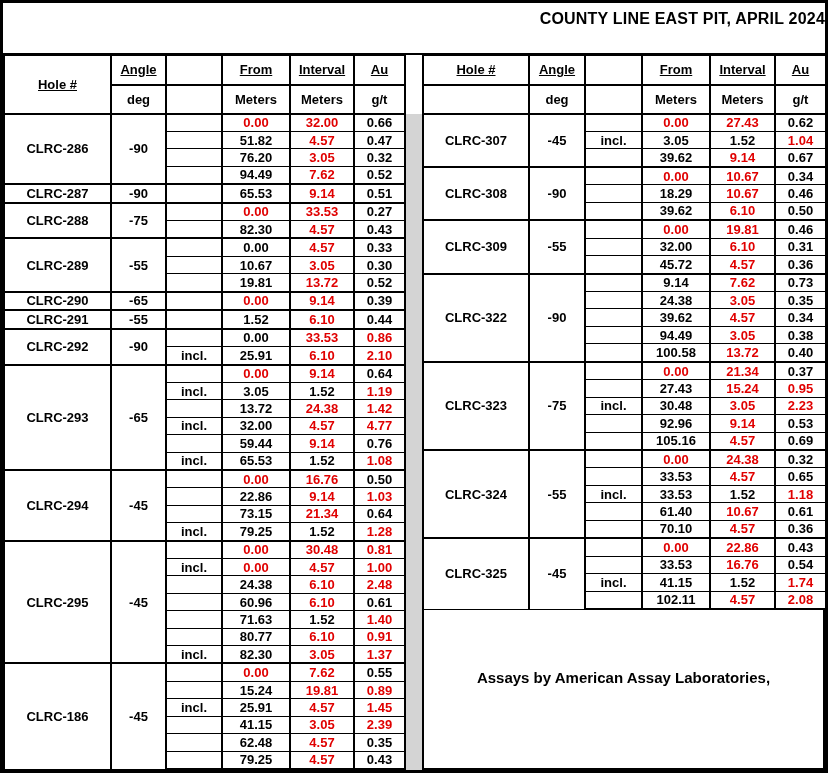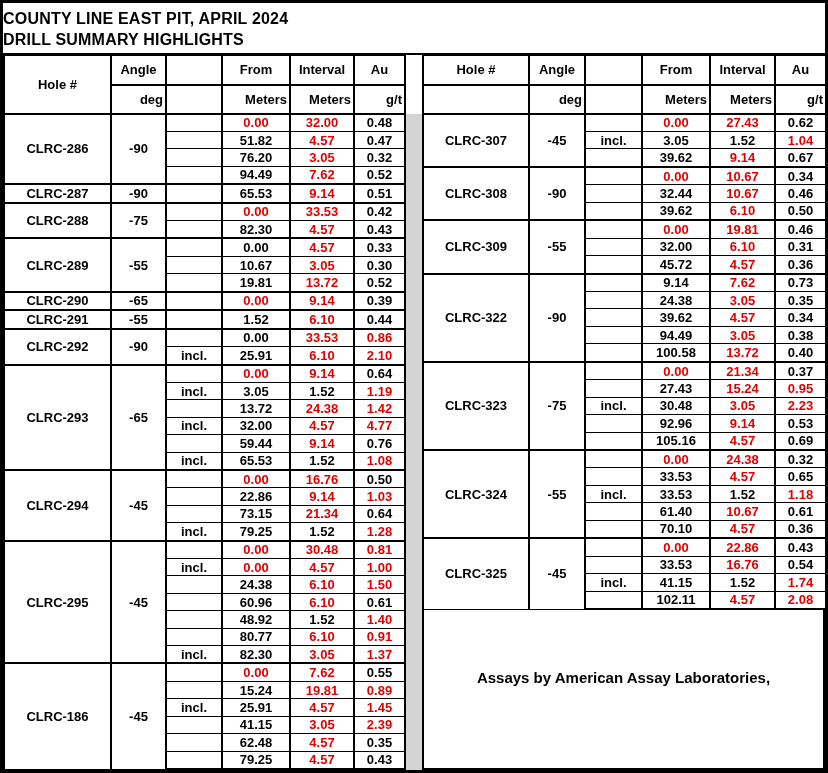--- a/index.html
+++ b/index.html
@@ -12,21 +12,21 @@
   }
   .page {
     width: 828px; height: 773px;
     border: 3px solid #000;
     background: #fff;
     display: flex; flex-direction: column;
   }
   .title-box {
     height: 52px;
     border-bottom: 2px solid #000;
-    text-align: left;
+    text-align: right;
     padding-top: 5px;
     font-size: 16px;
     line-height: 21px;
     letter-spacing: 0.2px;
   }
   .content {
     flex: 1; min-height: 0;
     display: flex; flex-direction: row;
   }
   table.drill-table {
@@ -40,22 +40,22 @@
   .drill-table th, .drill-table td {
     border-top: 1px solid #000;
     border-bottom: 1px solid #000;
     border-left: 2px solid #000;
     border-right: 2px solid #000;
     overflow: hidden;
     white-space: nowrap;
     padding: 0 2px;
   }
   .drill-table thead tr { height: 29px; }
-  .drill-table thead tr:first-child th { border-bottom: 2px solid #000; }
-  .drill-table thead tr:last-child th  { border-bottom: 2px solid #000; text-align: right; }
+  .drill-table thead tr:first-child th { border-bottom: 2px solid #000; text-decoration: underline; }
+  .drill-table thead tr:last-child th  { border-bottom: 2px solid #000; }
   .drill-table tbody.group tr:first-child td { border-top: 2px solid #000; }
   .drill-table tbody.group tr:last-child td  { border-bottom: 2px solid #000; }
   td.num.red { color: #e00000; }
   td.hole, td.angle { font-size: 13px; }
   td.incl { font-size: 13px; }
   .strip {
     width: 18px;
     display: flex; flex-direction: column;
   }
   .strip .strip-top  { height: 59px; background: #fff; }
@@ -76,21 +76,20 @@
     padding-bottom: 22px;
   }
 </style>
 </head>
 <body>
 
 <div class="page">
 
   <div class="title-box">
     <div>COUNTY LINE EAST PIT, APRIL 2024</div>
-    <div>DRILL SUMMARY HIGHLIGHTS</div>
   </div>
 
   <div class="content">
 
     <table class="drill-table left" id="left-table">
       <colgroup>
         <col style="width:107px">
           <col style="width:55px">
           <col style="width:56px">
         <col style="width:68px">
@@ -114,21 +113,21 @@
           <th>g/t</th>
         </tr>
       </thead>
     <tbody class="group">
           <tr>
             <td class="hole" rowspan="4">CLRC-286</td>
             <td class="angle" rowspan="4">-90</td>
             <td class="incl"></td>
             <td class="num red">0.00</td>
             <td class="num red">32.00</td>
-            <td class="num">0.48</td>
+            <td class="num">0.66</td>
           </tr>
           <tr>
             <td class="incl"></td>
             <td class="num">51.82</td>
             <td class="num red">4.57</td>
             <td class="num">0.47</td>
           </tr>
           <tr>
             <td class="incl"></td>
             <td class="num">76.20</td>
@@ -152,21 +151,21 @@
             <td class="num">0.51</td>
           </tr>
         </tbody>
         <tbody class="group">
           <tr>
             <td class="hole" rowspan="2">CLRC-288</td>
             <td class="angle" rowspan="2">-75</td>
             <td class="incl"></td>
             <td class="num red">0.00</td>
             <td class="num red">33.53</td>
-            <td class="num">0.42</td>
+            <td class="num">0.27</td>
           </tr>
           <tr>
             <td class="incl"></td>
             <td class="num">82.30</td>
             <td class="num red">4.57</td>
             <td class="num">0.43</td>
           </tr>
         </tbody>
         <tbody class="group">
           <tr>
@@ -306,31 +305,31 @@
           <tr>
             <td class="incl">incl.</td>
             <td class="num red">0.00</td>
             <td class="num red">4.57</td>
             <td class="num red">1.00</td>
           </tr>
           <tr>
             <td class="incl"></td>
             <td class="num">24.38</td>
             <td class="num red">6.10</td>
-            <td class="num red">1.50</td>
+            <td class="num red">2.48</td>
           </tr>
           <tr>
             <td class="incl"></td>
             <td class="num">60.96</td>
             <td class="num red">6.10</td>
             <td class="num">0.61</td>
           </tr>
           <tr>
             <td class="incl"></td>
-            <td class="num">48.92</td>
+            <td class="num">71.63</td>
             <td class="num">1.52</td>
             <td class="num red">1.40</td>
           </tr>
           <tr>
             <td class="incl"></td>
             <td class="num">80.77</td>
             <td class="num red">6.10</td>
             <td class="num red">0.91</td>
           </tr>
           <tr>
@@ -441,21 +440,21 @@
             <tr>
               <td class="hole" rowspan="3">CLRC-308</td>
               <td class="angle" rowspan="3">-90</td>
               <td class="incl"></td>
               <td class="num red">0.00</td>
               <td class="num red">10.67</td>
               <td class="num">0.34</td>
             </tr>
             <tr>
               <td class="incl"></td>
-              <td class="num">32.44</td>
+              <td class="num">18.29</td>
               <td class="num red">10.67</td>
               <td class="num">0.46</td>
             </tr>
             <tr>
               <td class="incl"></td>
               <td class="num">39.62</td>
               <td class="num red">6.10</td>
               <td class="num">0.50</td>
             </tr>
           </tbody>

